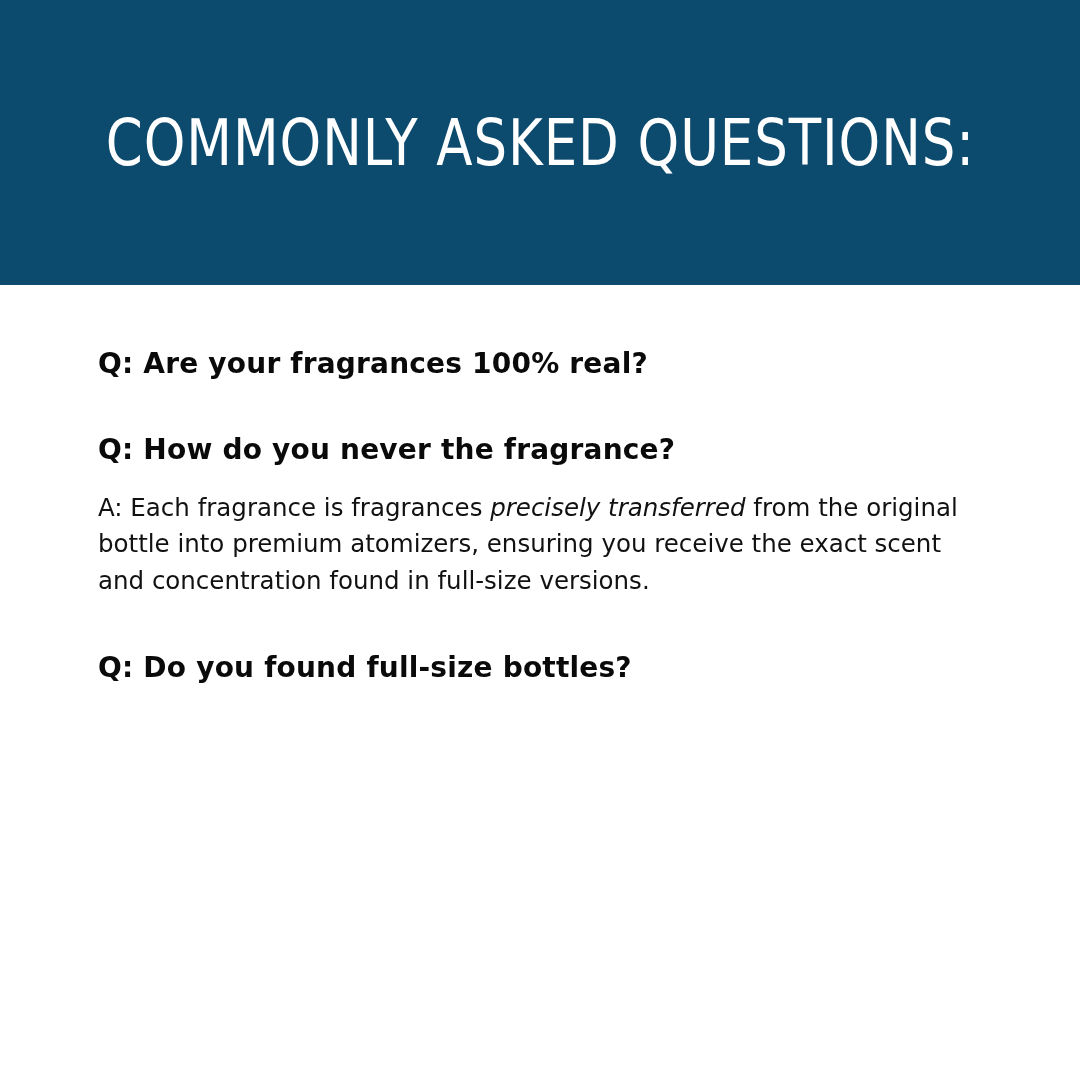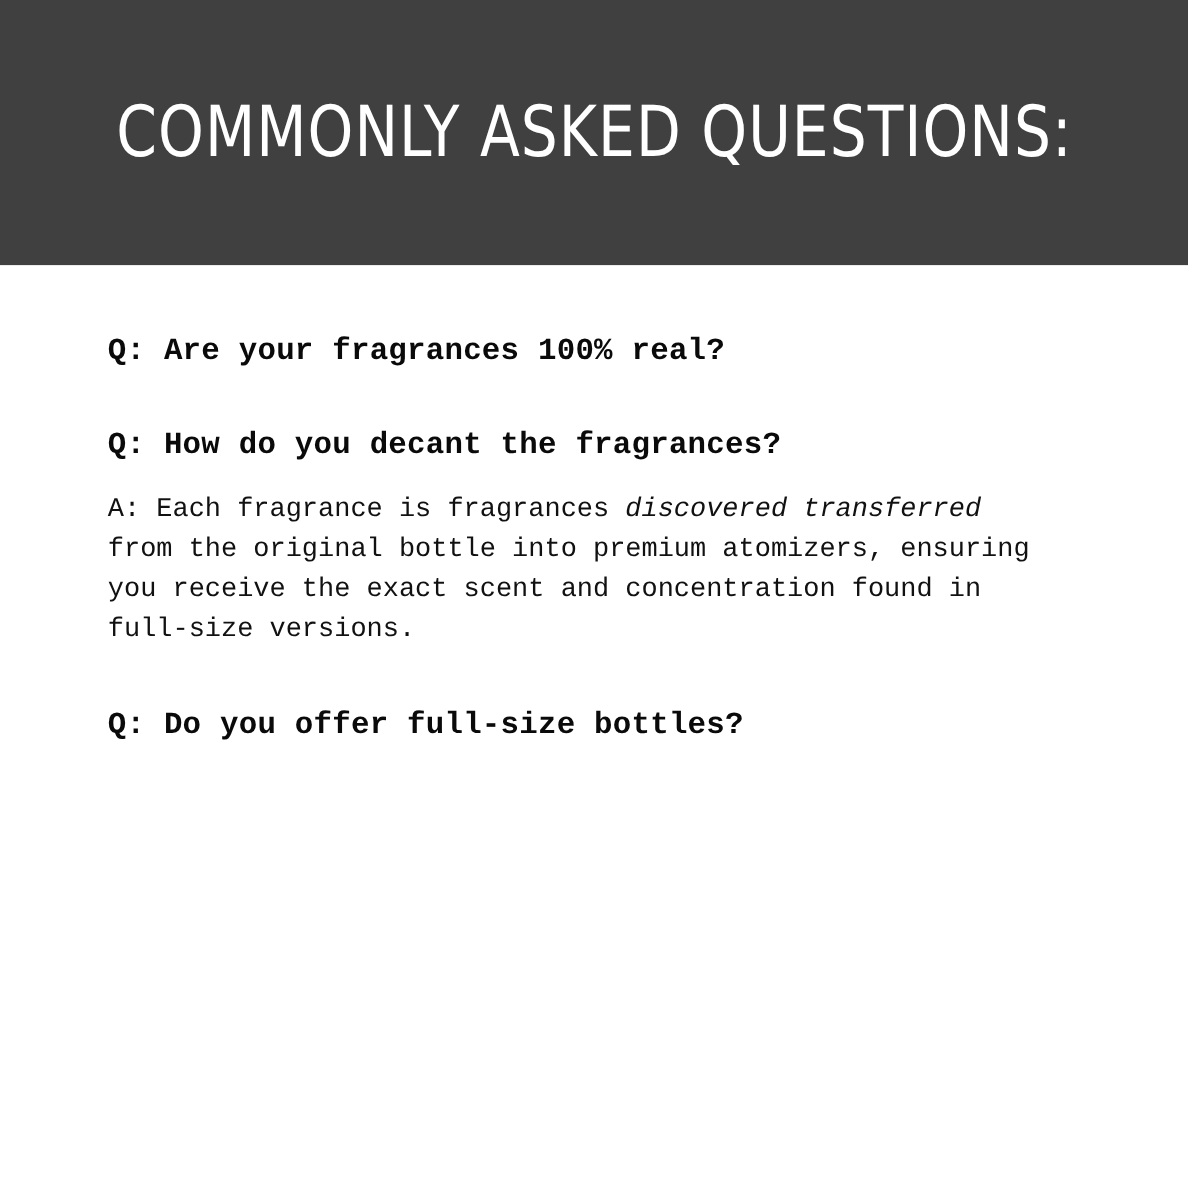--- a/index.html
+++ b/index.html
@@ -15,42 +15,41 @@
     overflow: hidden;
   }
   .page {
     width: 1080px;
     height: 1080px;
     position: relative;
     background: #ffffff;
   }
   .header-band {
     width: 100%;
-    height: 241px;
-    background: #404040;
+    height: 285px;
+    background: #0c4a6e;
     display: flex;
     align-items: center;
     justify-content: center;
     box-sizing: border-box;
   }
   .header-title {
     color: #ffffff;
     font-family: "DejaVu Sans Condensed", "Liberation Sans Narrow", "Liberation Sans", sans-serif;
     font-size: 64px;
     letter-spacing: 1px;
     font-weight: 400;
     text-align: center;
     line-height: 1;
     transform: scaleX(0.92);
     white-space: nowrap;
   }
   .content {
     padding: 62px 120px 0 98px;
     box-sizing: border-box;
-    font-family: Liberation Mono, monospace;
   }
   .faq-item {
     margin-bottom: 52px;
   }
   .faq-item:last-child {
     margin-bottom: 0;
   }
   .question {
     font-size: 28px;
     font-weight: 700;
@@ -80,22 +79,22 @@
     <div class="header-title">COMMONLY ASKED QUESTIONS:</div>
   </div>
 
   <div class="content">
 
     <div class="faq-item">
       <p class="question">Q: Are your fragrances 100% real?</p>
     </div>
 
     <div class="faq-item">
-      <p class="question">Q: How do you decant the fragrances?</p>
-      <p class="answer"><span>A: Each fragrance is fragrances </span><em>discovered transferred</em><span> from the original bottle into premium atomizers, ensuring you receive the exact scent and concentration found in full-size versions.</span></p>
+      <p class="question">Q: How do you never the fragrance?</p>
+      <p class="answer"><span>A: Each fragrance is fragrances </span><em>precisely transferred</em><span> from the original bottle into premium atomizers, ensuring you receive the exact scent and concentration found in full-size versions.</span></p>
     </div>
 
     <div class="faq-item">
-      <p class="question">Q: Do you offer full-size bottles?</p>
+      <p class="question">Q: Do you found full-size bottles?</p>
     </div>
 
   </div>
 </div>
 
 </body></html>

